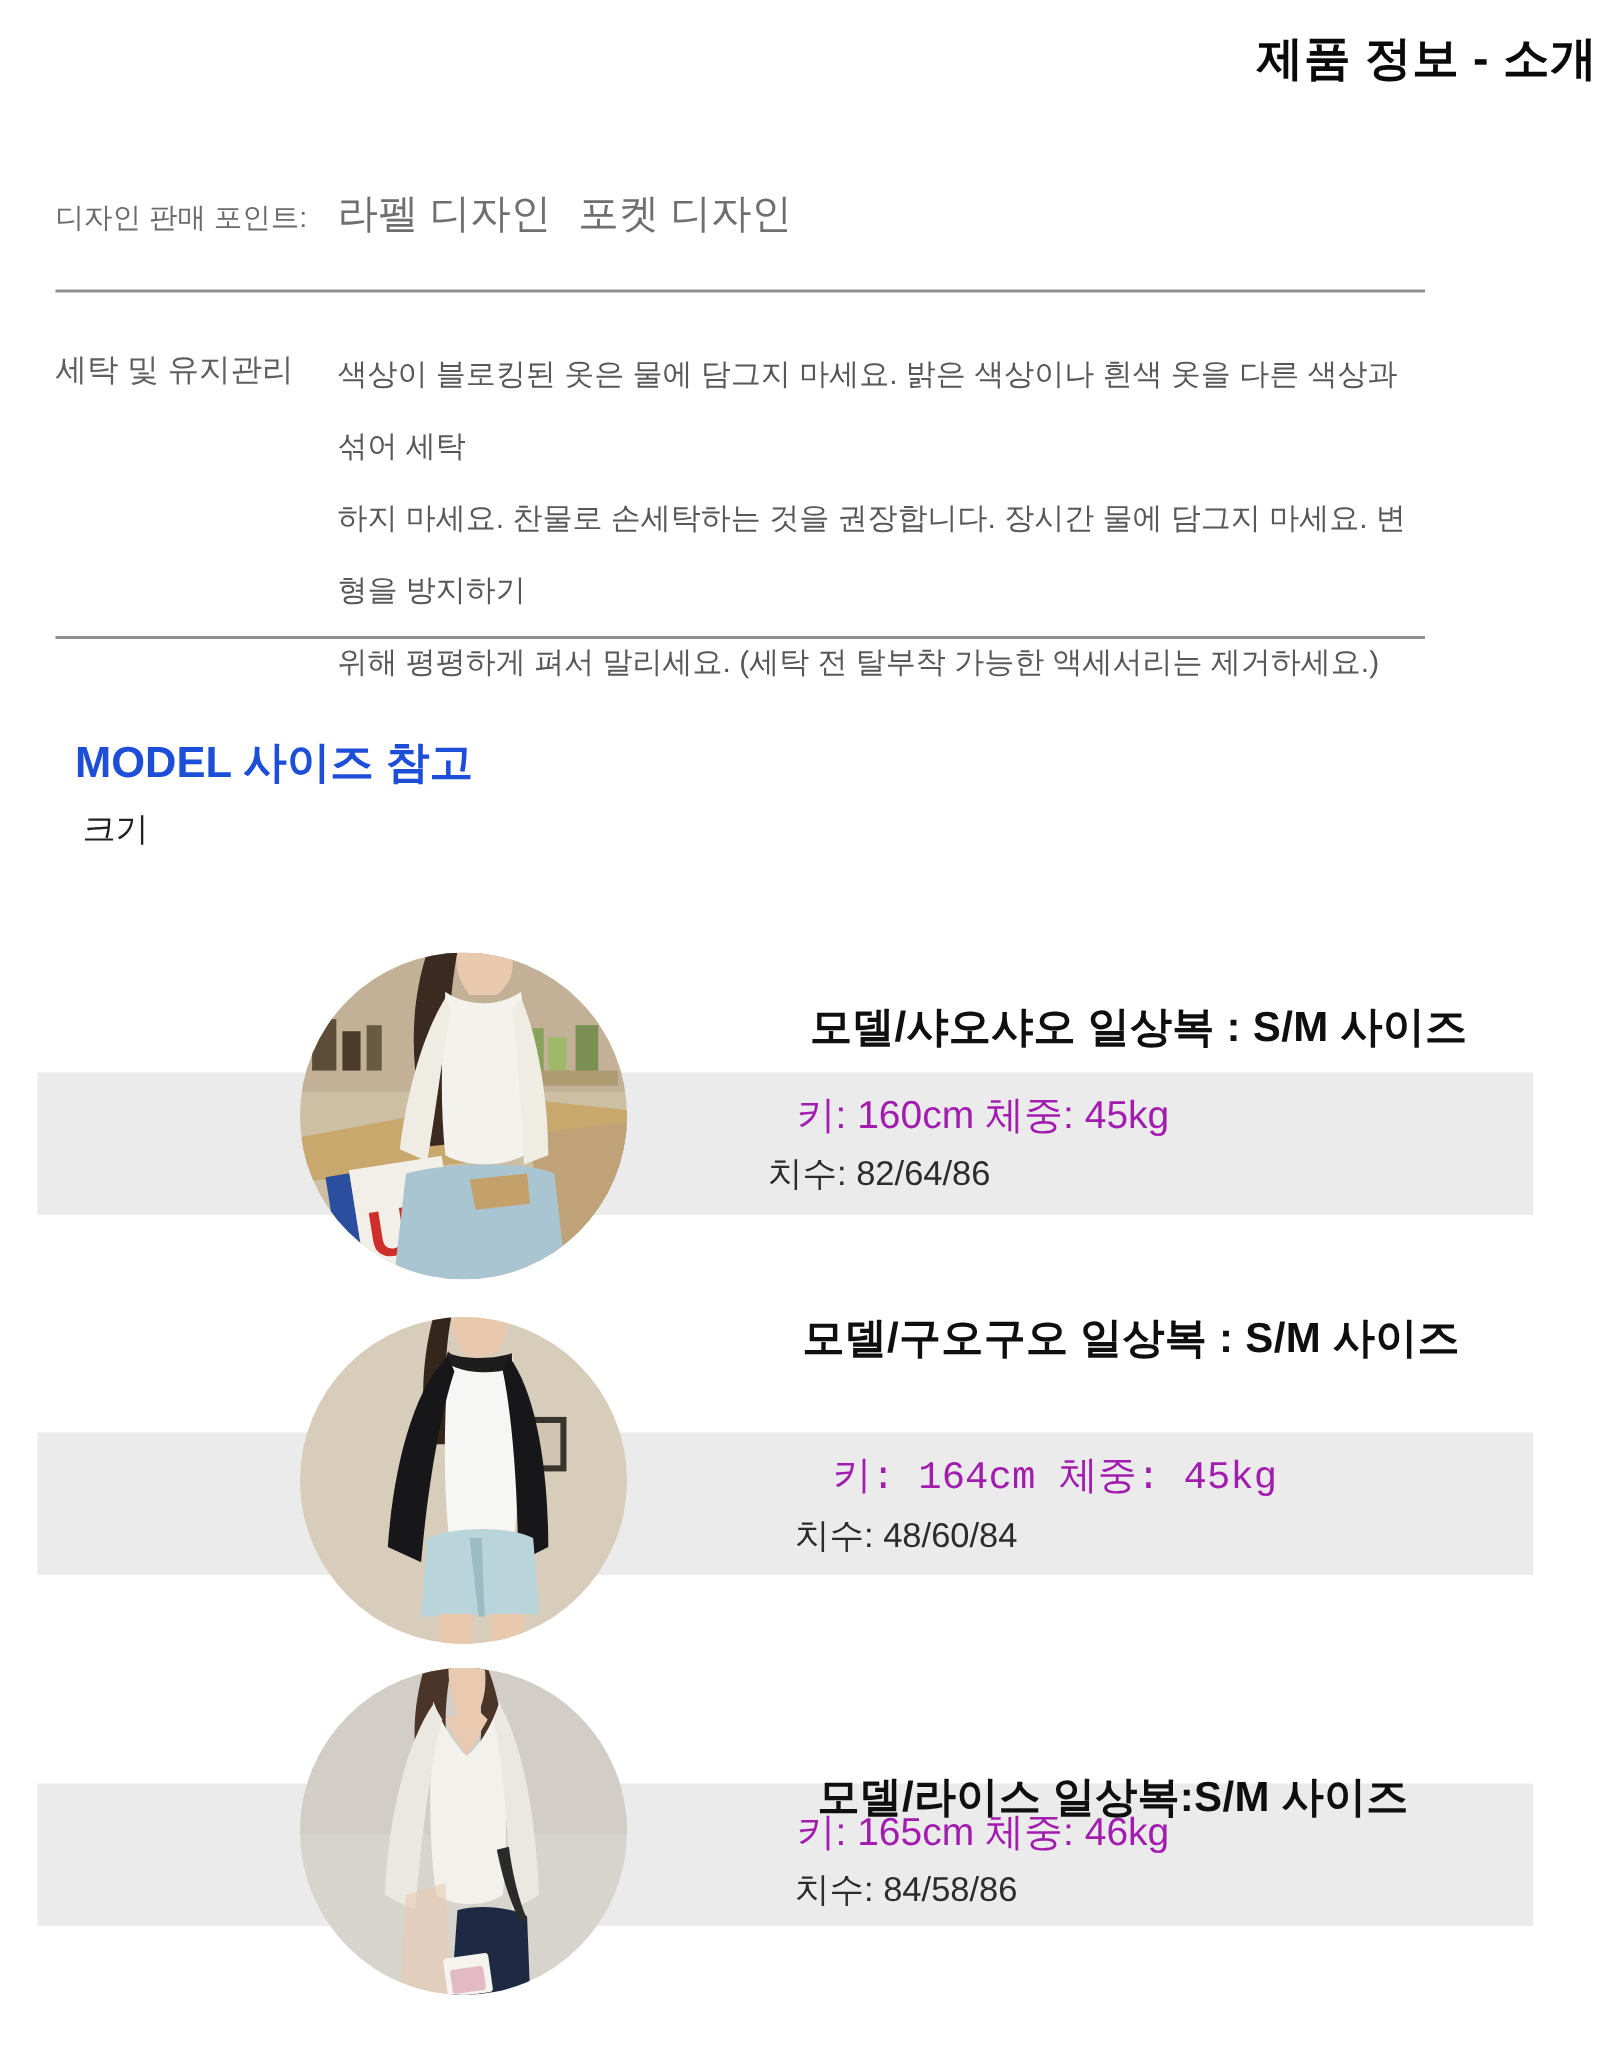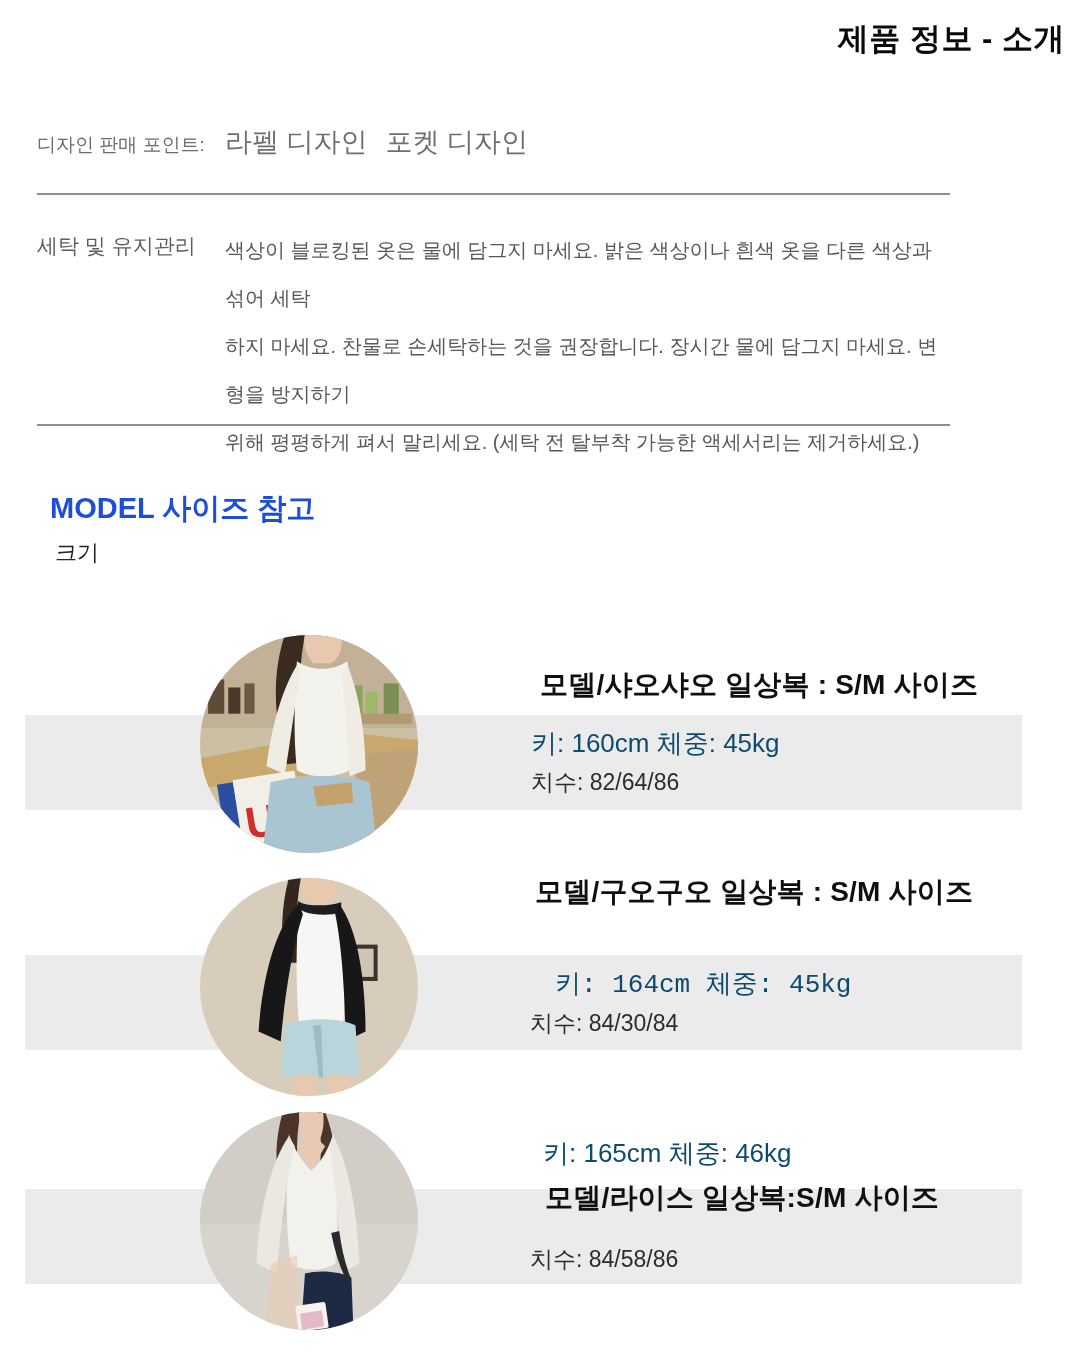--- a/index.html
+++ b/index.html
@@ -57,21 +57,21 @@
     width:218px;height:218px;border-radius:50%;
     overflow:hidden;left:200px;
   }
   .photo-circle svg{display:block;width:100%;height:100%;}
 
   .m-title{
     font-size:28px;font-weight:600;color:#0f0f0f;
     letter-spacing:0.2px;white-space:nowrap;
   }
   .m-hw{
-    font-size:26px;font-weight:500;color:#0c4a6e;white-space:nowrap;
+    font-size:26px;font-weight:500;color:#a21caf;white-space:nowrap;
   }
   .m-meas{
     font-size:23px;color:#2c2c2c;white-space:nowrap;
   }
 </style>
 </head>
 <body>
 
 <div class="page">
 
@@ -122,21 +122,21 @@
       <path d="M96,30 C80,56 70,96 66,130 L84,138 C90,104 94,66 100,38 Z" fill="#efece4"></path>
       <path d="M146,30 C158,58 164,100 164,134 L148,140 C146,104 144,66 140,38 Z" fill="#efece4"></path>
       <circle cx="116" cy="160" r="14" fill="#e8c9ae"></circle>
       <rect x="112" y="150" width="26" height="34" rx="6" fill="#c4a06a"></rect>
       <path d="M70,146 C100,138 150,138 168,146 L176,216 L62,216 Z" fill="#a9c5d1"></path>
       <path d="M112,150 L150,146 L152,166 L116,170 Z" fill="#c4a06a"></path>
     </svg>
   </div>
   <div class="abs m-title" style="left:540px;top:666px;">모델/샤오샤오 일상복 : S/M 사이즈</div>
   <div class="abs m-hw" style="left:531px;top:726px;">키: 160cm 체중: 45kg</div>
-  <div class="abs m-meas" style="left:531px;top:767px;">치수: 82/64/86</div>
+  <div class="abs m-meas" style="left:512px;top:767px;">치수: 82/64/86</div>
 
   <div class="abs band" style="top:955px;"></div>
   <div class="abs photo-circle" style="top:878px;">
     <svg viewBox="0 0 216 216">
       <rect width="216" height="216" fill="#d8cdbb"></rect>
       <rect x="150" y="66" width="26" height="36" fill="#38352f"></rect>
       <rect x="154" y="70" width="18" height="28" fill="#cfc5b2"></rect>
       <path d="M88,0 C80,30 80,60 84,84 L100,84 C94,50 96,20 100,0 Z" fill="#35261c"></path>
       <path d="M100,0 L136,0 C138,12 134,20 126,26 L110,26 C102,16 100,8 100,0 Z" fill="#e8c9ae"></path>
       <path d="M98,24 C96,58 94,100 98,142 C112,150 130,150 142,142 C146,98 144,56 140,24 C128,34 110,34 98,24 Z" fill="#f6f6f4"></path>
@@ -144,21 +144,21 @@
       <path d="M98,26 C76,46 62,96 58,152 L80,162 C84,116 92,66 102,36 Z" fill="#17171a"></path>
       <path d="M138,26 C156,50 164,100 164,152 L144,162 C144,114 140,64 134,36 Z" fill="#17171a"></path>
       <path d="M84,146 C104,138 138,138 154,146 L158,196 L80,198 Z" fill="#b9d4da"></path>
       <path d="M112,146 L118,198 L122,198 L120,146 Z" fill="#9cbcc4"></path>
       <rect x="92" y="196" width="22" height="20" fill="#e8c9ae"></rect>
       <rect x="126" y="196" width="22" height="20" fill="#e8c9ae"></rect>
     </svg>
   </div>
   <div class="abs m-title" style="left:535px;top:873px;">모델/구오구오 일상복 : S/M 사이즈</div>
   <div class="abs m-hw" style="left:555px;top:966px;font-family:Liberation Mono, monospace;">키: 164cm 체중: 45kg</div>
-  <div class="abs m-meas" style="left:530px;top:1008px;">치수: 84/30/84</div>
+  <div class="abs m-meas" style="left:530px;top:1008px;">치수: 48/60/84</div>
 
   <div class="abs band" style="top:1189px;"></div>
   <div class="abs photo-circle" style="top:1112px;">
     <svg viewBox="0 0 216 216">
       <rect width="216" height="216" fill="#d7d4ce"></rect>
       <rect x="0" y="0" width="216" height="110" fill="#d2cec7"></rect>
       <path d="M82,0 C74,28 74,52 80,72 L100,70 C94,44 96,18 100,0 Z" fill="#4a3528"></path>
       <path d="M124,0 C134,26 136,50 132,70 L116,70 C122,44 120,18 116,0 Z" fill="#4a3528"></path>
       <path d="M98,0 L122,0 C124,16 120,30 110,40 C102,30 98,14 98,0 Z" fill="#e9cab0"></path>
       <path d="M88,22 C86,60 84,108 90,150 C102,158 122,158 134,150 C138,106 136,58 132,22 C126,40 118,52 110,58 C102,50 94,38 88,22 Z" fill="#f3f1ec"></path>
@@ -166,16 +166,16 @@
       <path d="M132,24 C148,52 156,102 158,150 L140,160 C138,114 134,62 128,34 Z" fill="#ebe8e1"></path>
       <path d="M96,34 L110,58 L124,34 L118,28 C114,36 108,40 104,30 Z" fill="#e9cab0"></path>
       <path d="M70,150 L96,142 L100,216 L66,216 Z" fill="#e9cab0" opacity="0.6"></path>
       <path d="M104,160 C118,156 140,158 150,164 L152,216 L100,216 Z" fill="#1e2a44"></path>
       <rect x="96" y="190" width="30" height="26" rx="2" fill="#f5f3ee" transform="rotate(-8 111 203)"></rect>
       <rect x="100" y="198" width="22" height="16" rx="2" fill="#e3b9c6" transform="rotate(-8 111 206)"></rect>
       <path d="M130,120 C134,140 140,158 146,168 L150,166 C144,152 140,134 138,118 Z" fill="#2a2a2a"></path>
     </svg>
   </div>
   <div class="abs m-title" style="left:545px;top:1179px;">모델/라이스 일상복:S/M 사이즈</div>
-  <div class="abs m-hw" style="left:531px;top:1136px;margin-left:12px;">키: 165cm 체중: 46kg</div>
+  <div class="abs m-hw" style="left:531px;top:1204px;">키: 165cm 체중: 46kg</div>
   <div class="abs m-meas" style="left:530px;top:1244px;">치수: 84/58/86</div>
 
 </div>
 
 </body></html>

